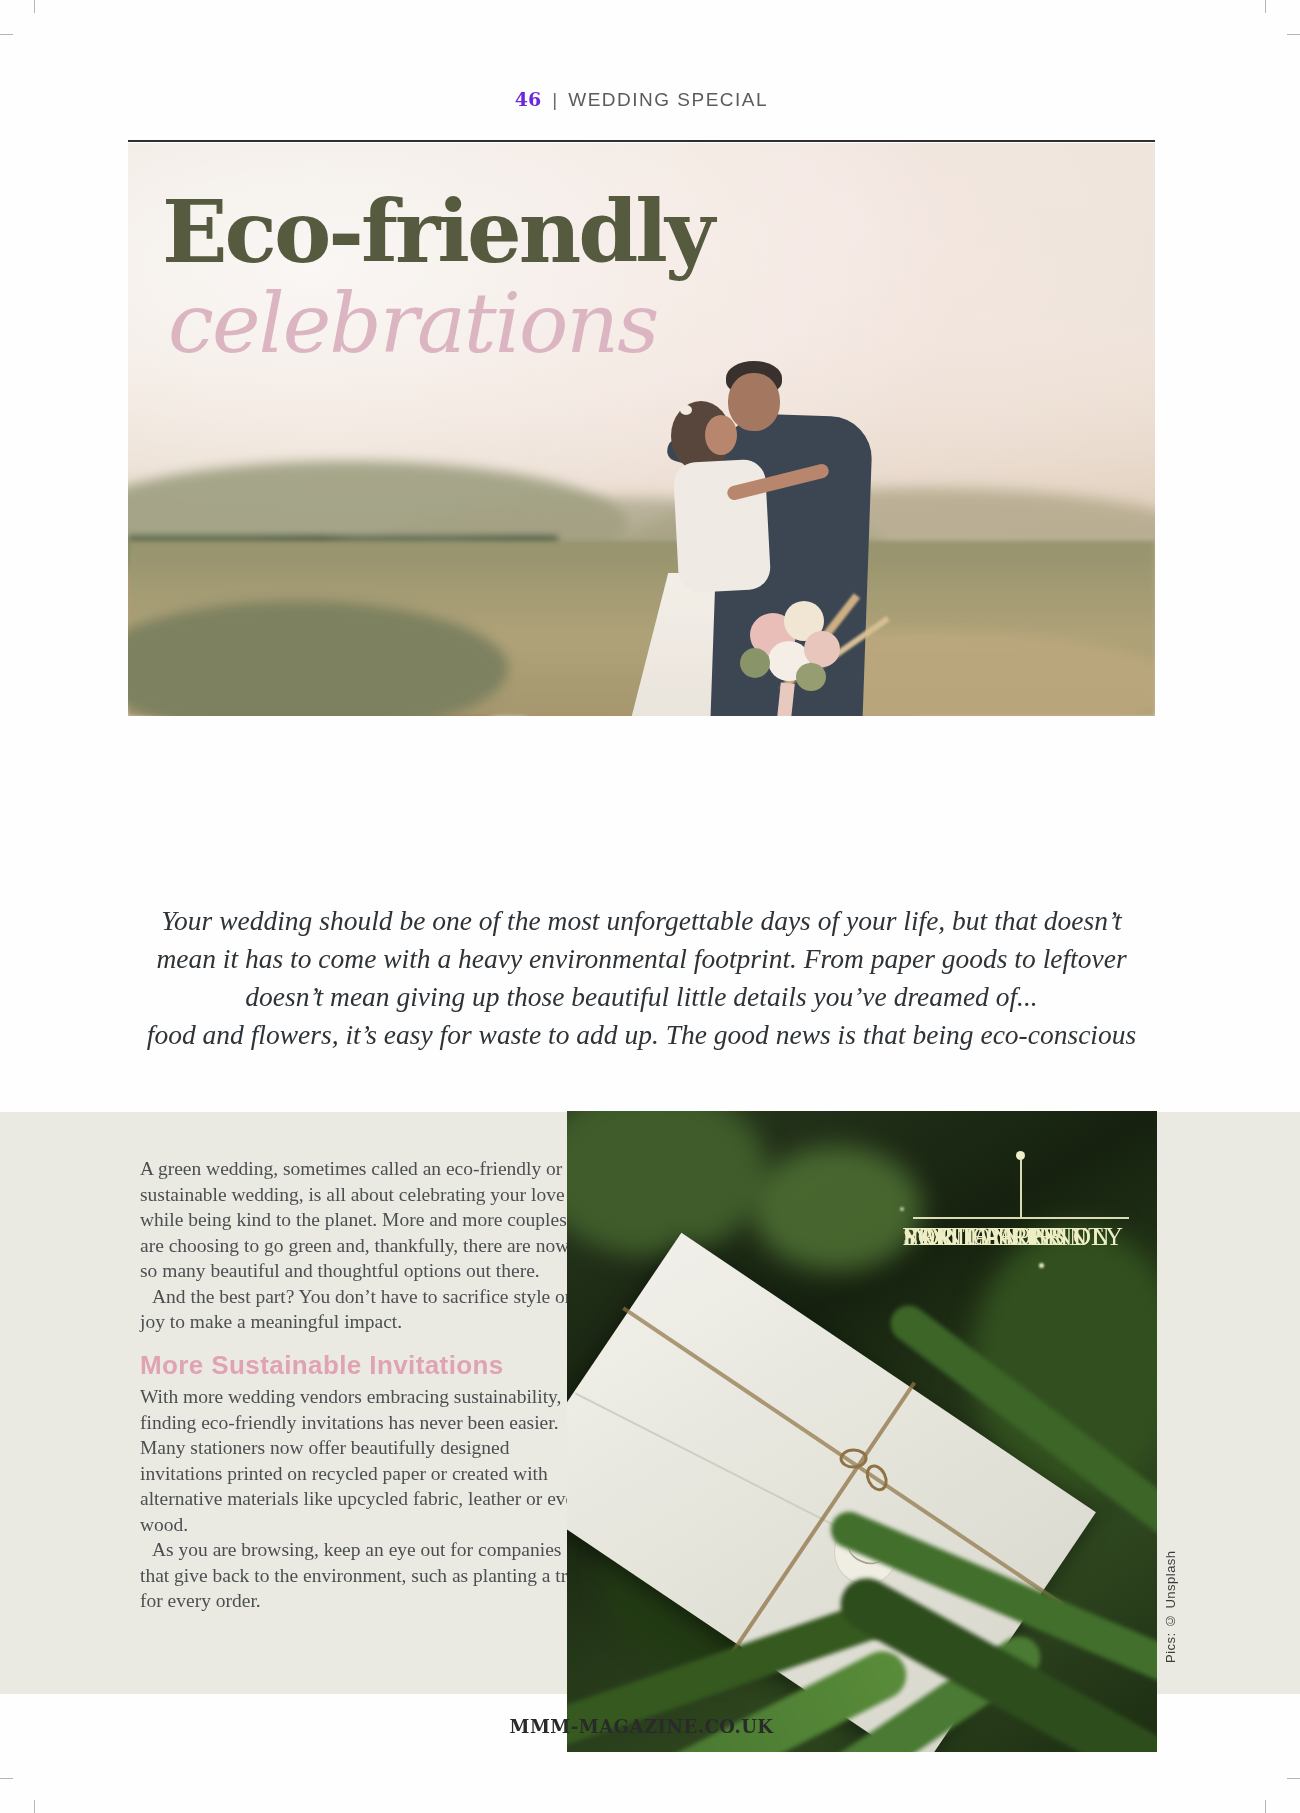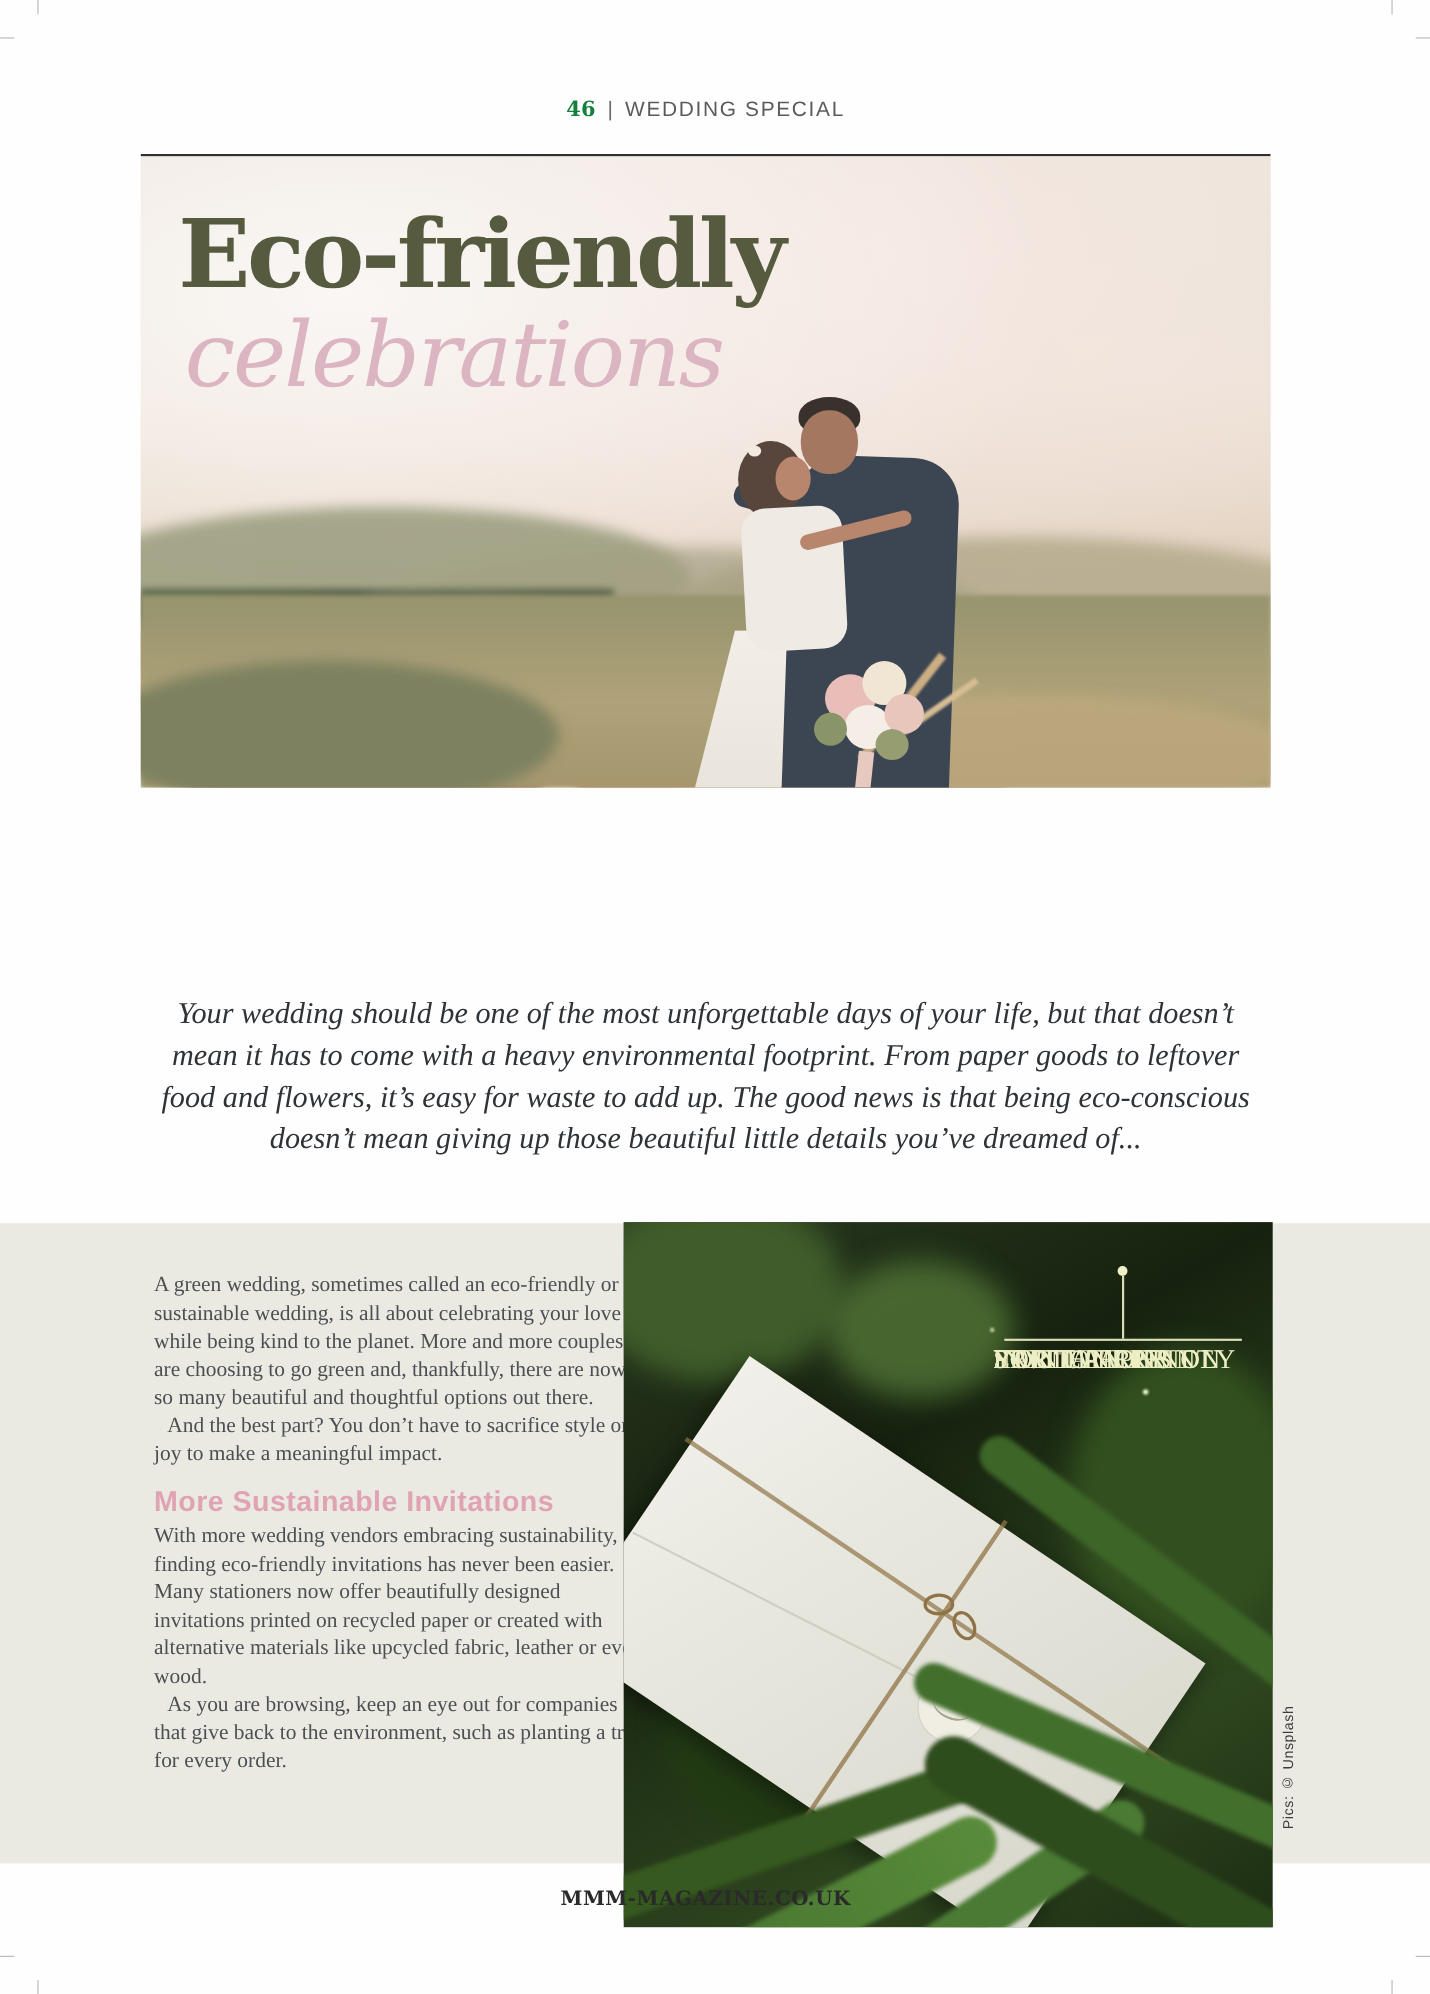--- a/index.html
+++ b/index.html
@@ -6,21 +6,21 @@
   body{width:1300px;height:1813px;background:#ffffff;font-family:"Liberation Serif",serif;}
   .page{position:relative;width:1300px;height:1813px;background:#fefefe;overflow:hidden;}
 
   
   .crop{position:absolute;background:#b9b6b0;}
   .cm-v{width:1px;height:13px;}
   .cm-h{width:13px;height:1px;}
 
   
   .pagehead{position:absolute;left:128px;top:88px;width:1027px;text-align:center;color:#58595b;}
-  .pagehead .pnum{font-family:"DejaVu Serif",serif;font-weight:bold;font-size:19px;color:#15803d;}
+  .pagehead .pnum{font-family:"DejaVu Serif",serif;font-weight:bold;font-size:19px;color:#6d28d9;}
   .pagehead .psep{font-family:"Liberation Sans",sans-serif;font-weight:300;font-size:19px;color:#6b6b6b;margin:0 7px;}
   .pagehead .psec{font-family:"Liberation Sans",sans-serif;font-size:19px;letter-spacing:1.5px;color:#5a5b5d;}
   .headrule{position:absolute;left:128px;top:140px;width:1027px;height:2px;background:#2f2f2f;}
 
   
   .hero{position:absolute;left:128px;top:143px;width:1027px;height:573px;overflow:hidden;background:#e9e0d4;}
   .hero *{position:absolute;}
   .sky{inset:0;background:
     radial-gradient(ellipse at 18% 22%, rgba(255,255,255,.85), transparent 55%),
     radial-gradient(ellipse at 68% 14%, rgba(246,233,228,.9), transparent 50%),
@@ -179,22 +179,22 @@
     <div class="ribbon"></div>
     <div class="hero-tint"></div>
 
     <div class="title1">Eco-friendly</div>
     <div class="title2">celebrations</div>
   </div>
 
   <div class="intro">
     <div>Your wedding should be one of the most unforgettable days of your life, but that doesn’t</div>
     <div>mean it has to come with a heavy environmental footprint. From paper goods to leftover</div>
+    <div>doesn’t mean giving up those beautiful little details you’ve dreamed of...</div>
     <div>food and flowers, it’s easy for waste to add up. The good news is that being eco-conscious</div>
-    <div>doesn’t mean giving up those beautiful little details you’ve dreamed of...</div>
   </div>
 
   <div class="feature">
     <div class="coltext">
       <p>A green wedding, sometimes called an eco-friendly or sustainable wedding, is all about celebrating your love while being kind to the planet. More and more couples are choosing to go green and, thankfully, there are now so many beautiful and thoughtful options out there.</p>
       <p class="ind">And the best part? You don’t have to sacrifice style or joy to make a meaningful impact.</p>
       <h3 class="subhead">More Sustainable Invitations</h3>
       <p>With more wedding vendors embracing sustainability, finding eco-friendly invitations has never been easier. Many stationers now offer beautifully designed invitations printed on recycled paper or created with alternative materials like upcycled fabric, leather or even wood.</p>
       <p class="ind">As you are browsing, keep an eye out for companies that give back to the environment, such as planting a tree for every order.</p>
     </div>

